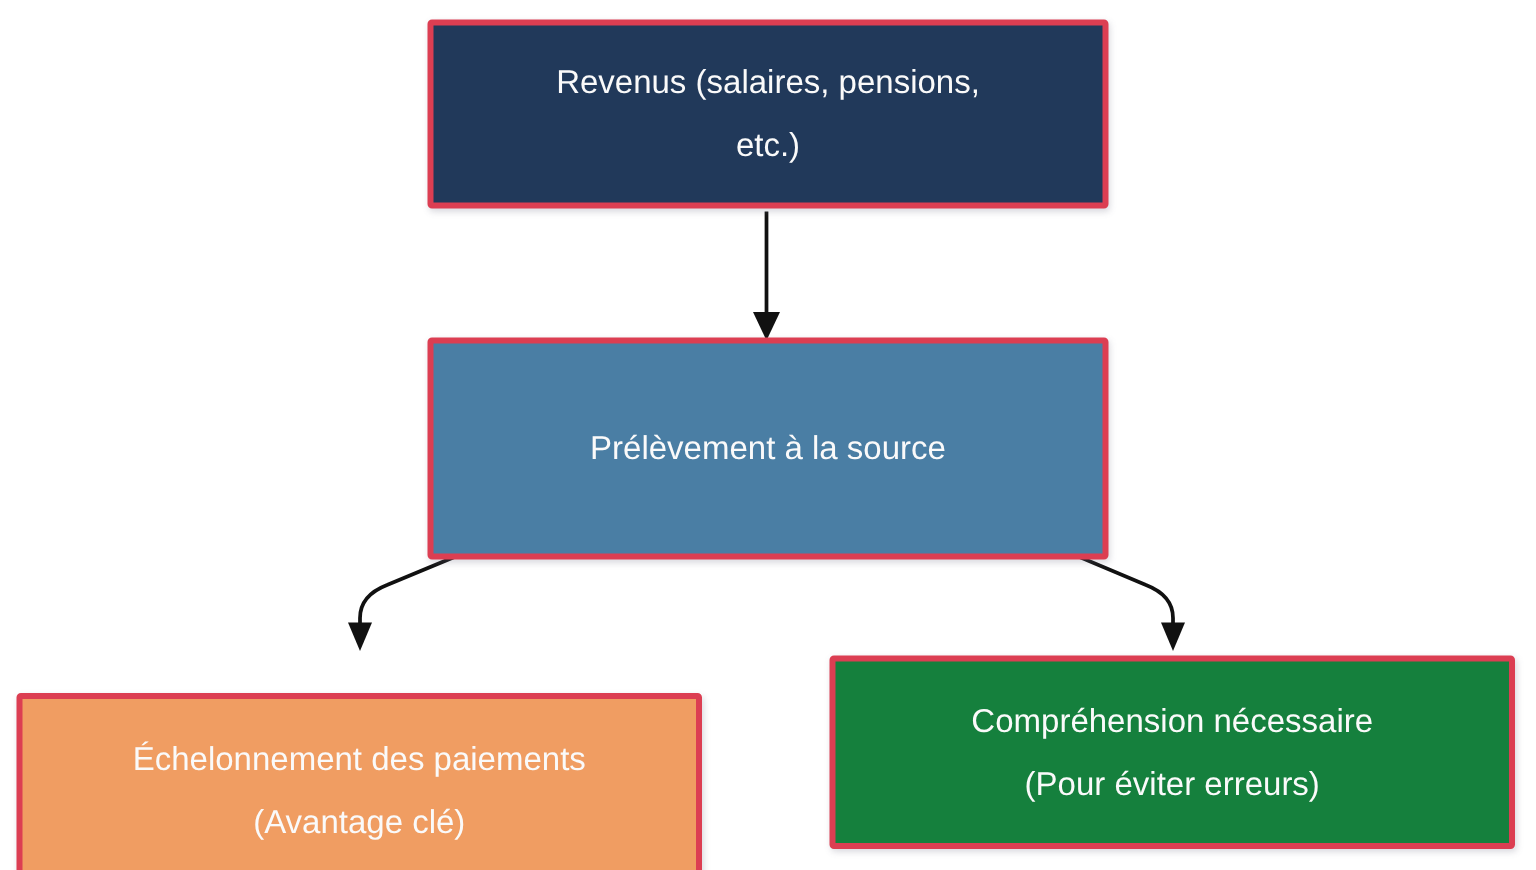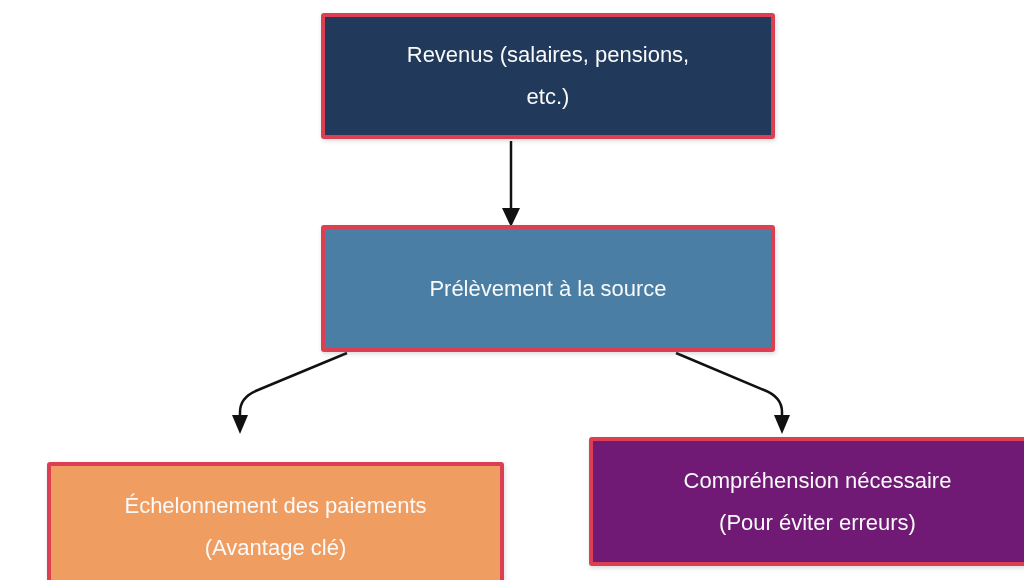--- a/index.html
+++ b/index.html
@@ -38,24 +38,23 @@
     border-radius: 3px;
     display: flex;
     flex-direction: column;
     align-items: center;
     justify-content: center;
     text-align: center;
     color: var(--text, #fafafa);
     font-size: 22px;
     line-height: 42px;
     box-shadow: 1px 2px 4px rgba(110, 110, 130, 0.25);
-    margin-left: 36px;
   }
   .node-revenus       { left: 285px; top: 13px;  width: 454px; height: 126px; }
-  .node-prelevement   { left: 285px; top: 225px; width: 454px; height: 127px; }
+  .node-prelevement   { left: 285px; top: 225px; width: 454px; height: 148px; }
   .node-echelonnement { left: 11px;  top: 462px; width: 457px; height: 129px; }
   .node-comprehension { left: 553px; top: 437px; width: 457px; height: 129px; }
 </style>
 </head>
 <body>
 
 <div class="canvas">
 
   <svg class="edges" viewBox="0 0 1024 580" xmlns="http://www.w3.org/2000/svg">
 
@@ -76,18 +75,18 @@
 
   <div class="node node-prelevement" style="background-color: rgb(74, 126, 164);">
     <div class="line">Prélèvement à la source</div>
   </div>
 
   <div class="node node-echelonnement" style="background-color: rgb(240, 157, 98);">
     <div class="line">Échelonnement des paiements</div>
     <div class="line">(Avantage clé)</div>
   </div>
 
-  <div class="node node-comprehension" style="background-color: #701a75;">
+  <div class="node node-comprehension" style="background-color: #15803d;">
     <div class="line">Compréhension nécessaire</div>
     <div class="line">(Pour éviter erreurs)</div>
   </div>
 
 </div>
 
 </body></html>

